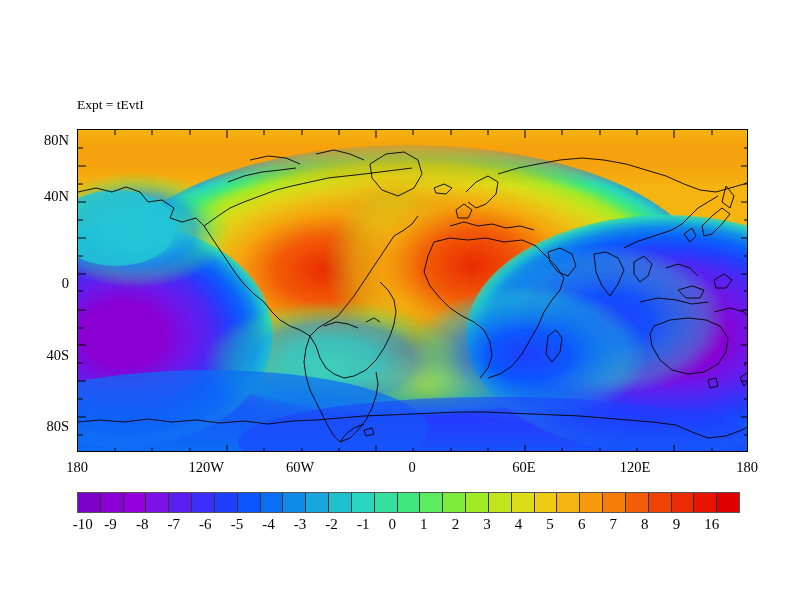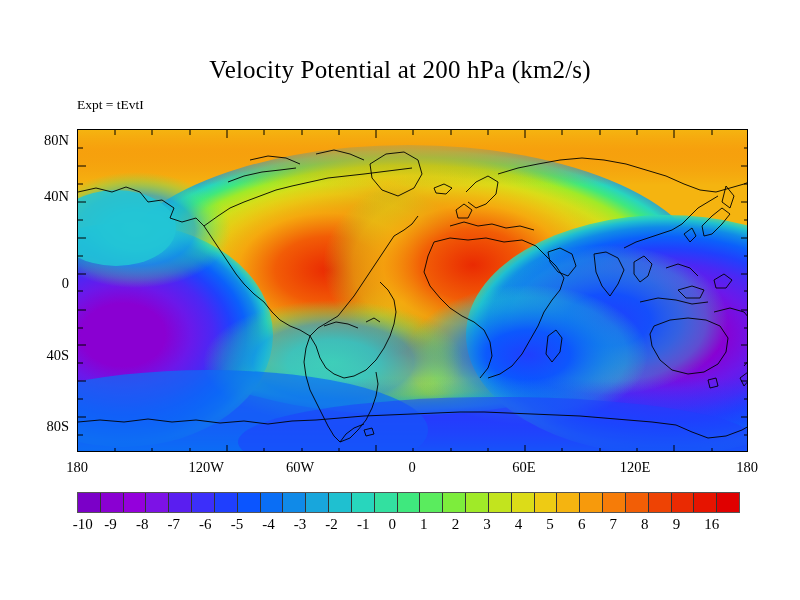--- a/index.html
+++ b/index.html
@@ -26,21 +26,20 @@
         border:1px solid #555;box-sizing:border-box;display:flex;}
   .cbar i{flex:1 1 0;height:100%;border-right:1px solid #333;}
   .cbar i:last-child{border-right:none;}
   .cbl{position:absolute;top:516px;font-size:15px;text-align:left;width:40px;}
 </style>
 </head>
 <body>
 
 <div id="root">
 
-  <div class="ttl">Velocity Potential at 200 hPa (km2/s)</div>
   <div class="hdr-l">Expt = tEvtI</div>
   <div class="hdr-r">DJF</div>
 
   <div class="plot">
     <svg viewBox="0 0 671 323" preserveAspectRatio="none">
       <defs>
         <radialGradient id="gPosA" cx="50%" cy="50%" r="50%">
           <stop offset="0%" stop-color="#e00000"></stop>
           <stop offset="30%" stop-color="#e61400"></stop>
           <stop offset="46%" stop-color="#ee4304"></stop>

